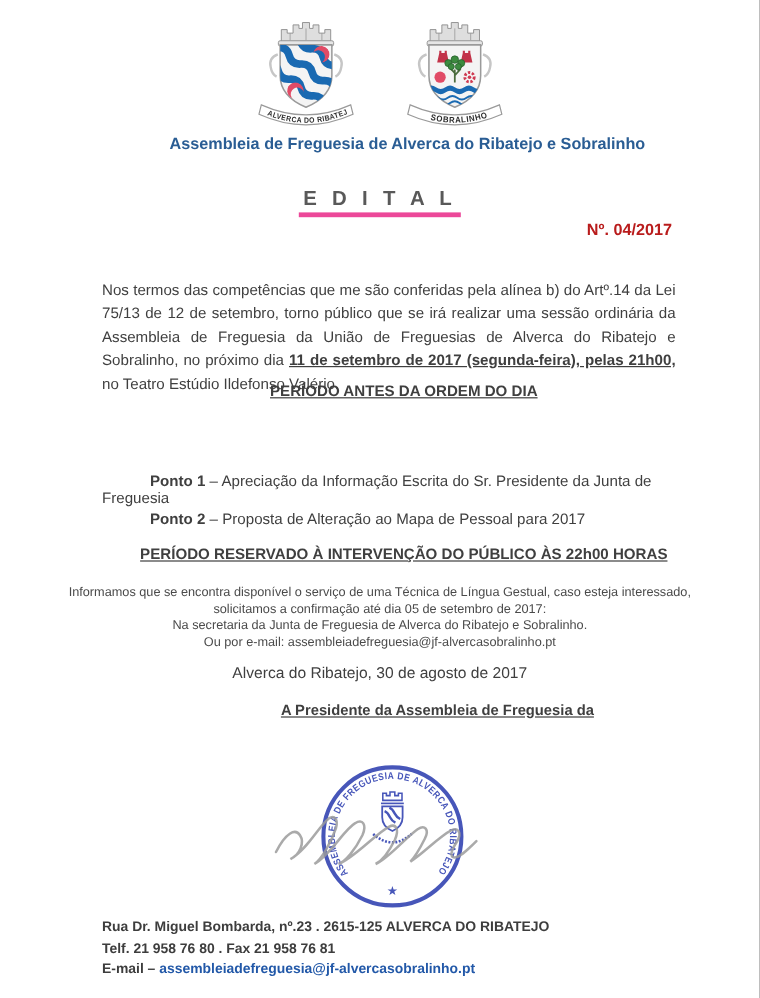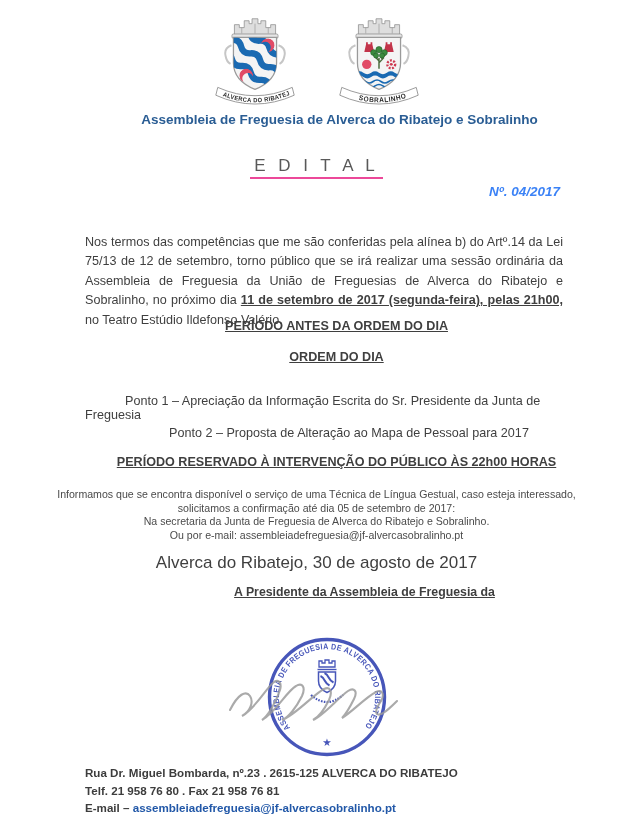--- a/index.html
+++ b/index.html
@@ -14,50 +14,50 @@
   }
   
   .crests{position:absolute;top:8px;left:0;width:100%;display:flex;justify-content:center;gap:26px;}
   .crest{width:98px;height:98px;}
   .org-title{
     position:absolute;top:112px;left:0;width:100%;
     text-align:center;font-size:13.5px;font-weight:bold;color:#2a5d94;padding-left:23px;
   }
   .doc-title-wrap{position:absolute;top:156px;left:0;width:100%;text-align:center;}
   .doc-title{
-    display:inline-block;font-size:17px;font-weight:normal;color:#595959;
-    letter-spacing:4px;border-bottom:2px solid #ec4899;padding:0 4px 1px 4px;
+    display:inline-block;font-size:17px;font-weight:bold;color:#595959;
+    letter-spacing:4px;border-bottom:4px solid #ec4899;padding:0 4px 1px 4px;
   }
   .doc-number{
     position:absolute;top:184px;right:73px;
-    font-size:13.5px;font-weight:bold;color:#3b82f6;font-style:italic;
+    font-size:13.5px;font-weight:bold;color:#b91c1c;
   }
   
   .intro{
     position:absolute;top:220px;left:85px;right:70px;
     font-size:12.6px;line-height:19.5px;text-align:justify;
   }
   .intro .hl{font-weight:bold;text-decoration:underline;}
   .section-heading{
     position:absolute;left:0;width:100%;text-align:center;
     font-size:12.6px;font-weight:bold;
   }
   .section-heading span{text-decoration:underline;padding-left:40px;}
   .h-before{top:319px;}
   .h-order{top:350px;}
   .h-public{top:455px;}
   .point{position:absolute;left:85px;right:60px;font-size:12.6px;}
-  .point b{font-weight:normal;padding-left:40px;}
+  .point b{font-weight:bold;padding-left:40px;}
   .p1{top:381px;}
-  .p2{top:413px;margin-left:44px;}
+  .p2{top:413px;}
   .info-block{
     position:absolute;top:488px;left:40px;right:40px;
     text-align:center;font-size:10.6px;line-height:13.6px;color:#4a4a4a;
   }
-  .dateline{position:absolute;top:553px;left:0;width:100%;text-align:center;font-size:17px;}
+  .dateline{position:absolute;top:553px;left:0;width:100%;text-align:center;font-size:13px;}
   .president{
     position:absolute;top:584px;left:0;width:100%;text-align:center;
     font-size:12.3px;font-weight:bold;line-height:16px;padding-left:48px;
   }
   .president span{text-decoration:underline;}
   .signature-name{
     position:absolute;top:621px;left:0;width:100%;text-align:center;
     font-style:italic;font-size:12.5px;color:#5a5a5a;
   }
   .stamp-area{position:absolute;top:634px;left:226px;width:182px;height:132px;}
@@ -159,21 +159,20 @@
 
   <div class="org-title">Assembleia de Freguesia de Alverca do Ribatejo e Sobralinho</div>
   <div class="doc-title-wrap">
     <span class="doc-title">E D I T A L</span>
   </div>
   <div class="doc-number">Nº. 04/2017</div>
 
   <p class="intro"><span>Nos termos das competências que me são conferidas pela alínea b) do Artº.14 da Lei 75/13 de 12 de setembro, torno público que se irá realizar uma sessão ordinária da Assembleia de Freguesia da União de Freguesias de Alverca do Ribatejo e Sobralinho, no próximo dia </span><span class="hl">11 de setembro de 2017 (segunda-feira), pelas 21h00,</span><span> no Teatro Estúdio Ildefonso Valério.</span></p>
 
   <div class="section-heading h-before"><span>PERÍODO ANTES DA ORDEM DO DIA</span></div>
-  <div class="section-heading h-order"><span>ORDEM DO DIA</span></div>
 
   <p class="point p1"><b>Ponto 1</b><span> – Apreciação da Informação Escrita do Sr. Presidente da Junta de Freguesia</span></p>
   <p class="point p2"><b>Ponto 2</b><span> – Proposta de Alteração ao Mapa de Pessoal para 2017</span></p>
 
   <div class="section-heading h-public"><span>PERÍODO RESERVADO À INTERVENÇÃO DO PÚBLICO ÀS 22h00 HORAS</span></div>
 
   <div class="info-block">
     <div>Informamos que se encontra disponível o serviço de uma Técnica de Língua Gestual, caso esteja interessado,</div>
     <div>solicitamos a confirmação até dia 05 de setembro de 2017:</div>
     <div>Na secretaria da Junta de Freguesia de Alverca do Ribatejo e Sobralinho.</div>

